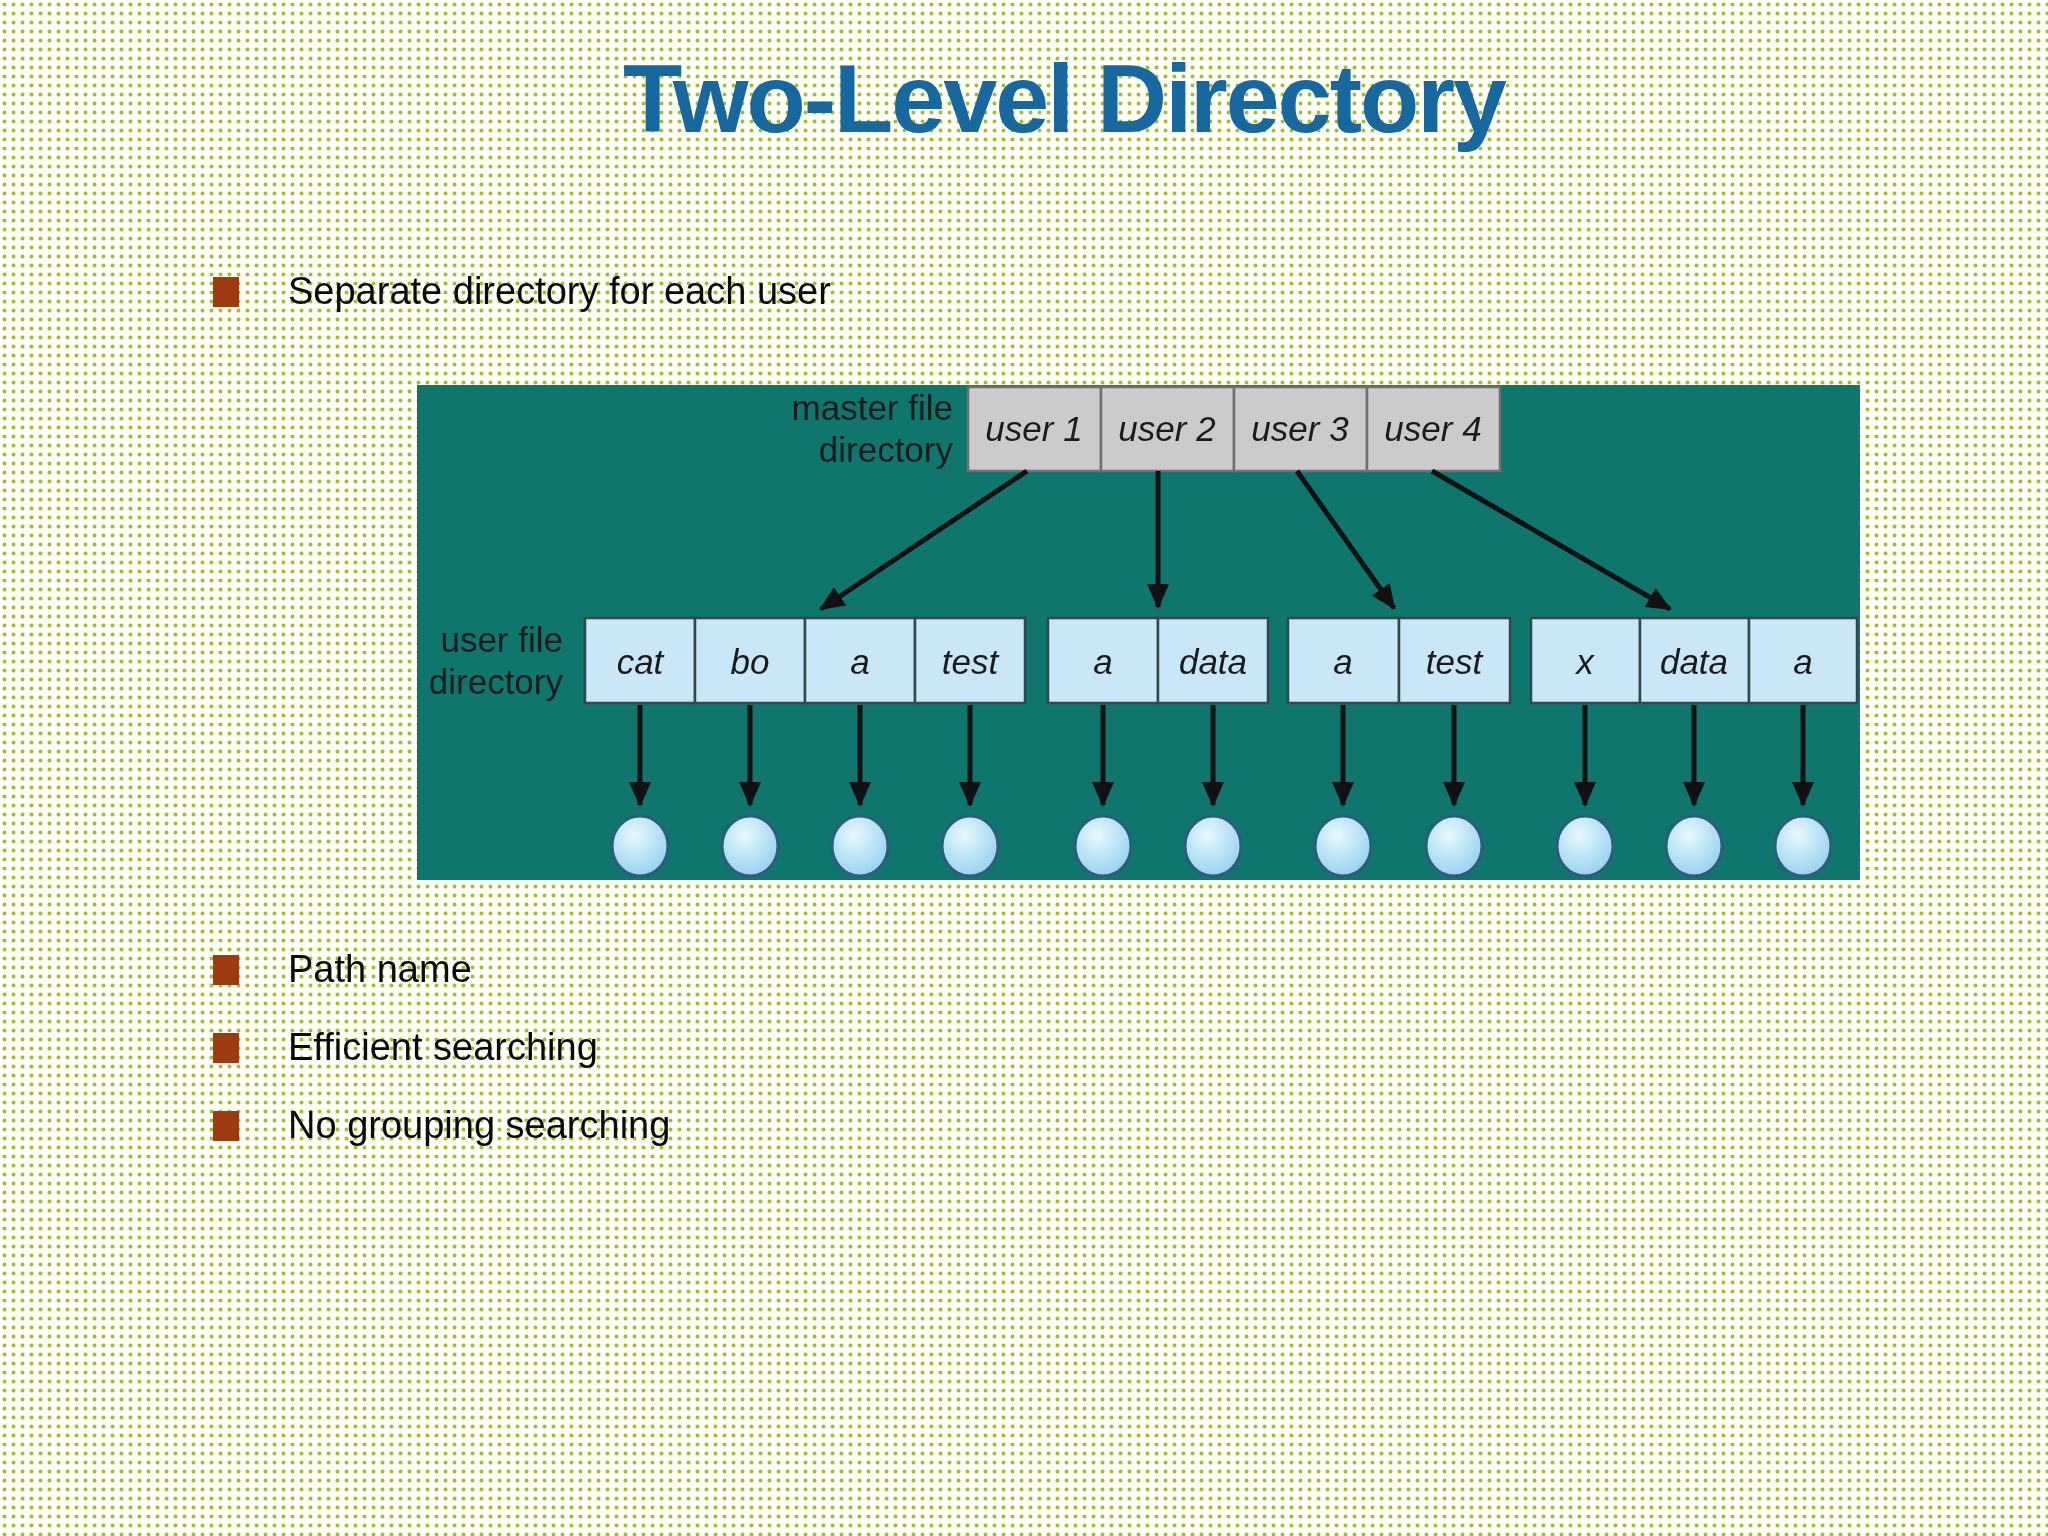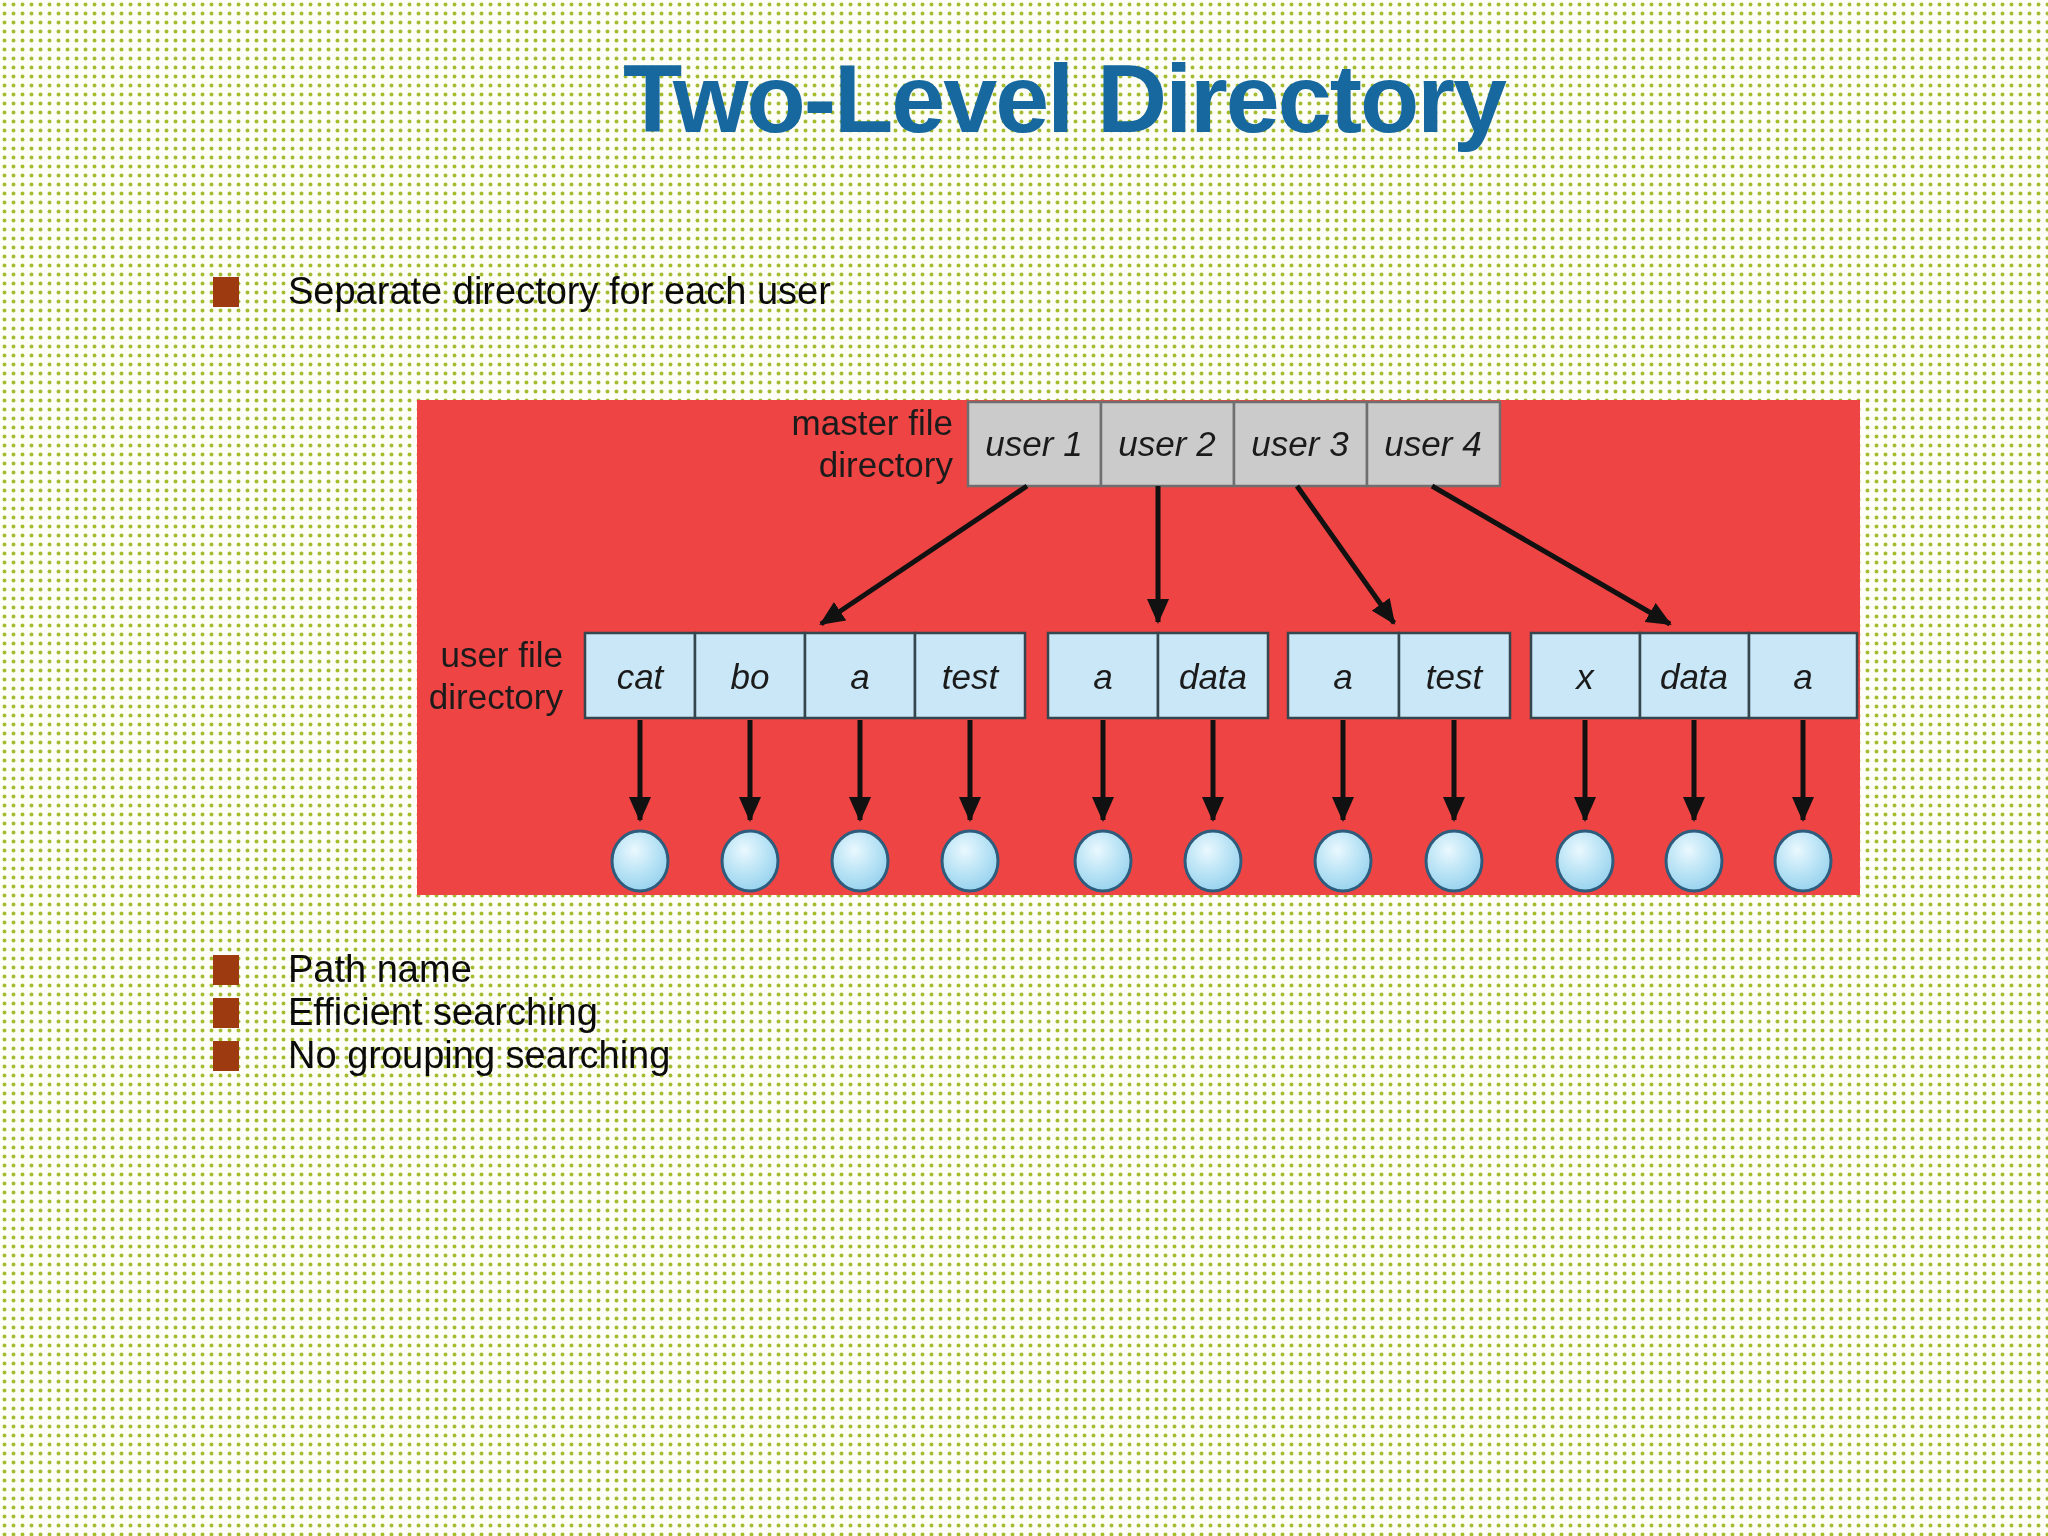--- a/index.html
+++ b/index.html
@@ -18,25 +18,25 @@
   .bullet-row{display:flex;align-items:center;}
   .bullet-sq{
     width:26px;height:30px;background:#9E3A10;flex:0 0 auto;
   }
   .bullet-text{
     margin-left:49px;font-size:38px;color:#0b0b0b;white-space:nowrap;
   }
   .bullets-top{position:absolute;left:213px;top:270px;}
   .bullets-bottom{
     position:absolute;left:213px;top:948px;
-    display:flex;flex-direction:column;
+    display:flex;flex-direction:column;gap:35px;
   }
   .diagram{
-    position:absolute;left:417px;top:400px;width:1443px;height:495px;
-    background:#ef4444;
+    position:absolute;left:417px;top:385px;width:1443px;height:495px;
+    background:#0f766e;
   }
   svg text{fill:#1b1b1b;}
   .cell-label{font-size:35px;font-style:italic;}
   .side-label{font-size:35px;}
   .mfd-rect{stroke:#6f6f6f;stroke-width:2.5;}
   .ufd-rect{stroke:#36464e;stroke-width:2.5;}
   .arrow{stroke:#111111;stroke-width:5;fill:none;}
   .file-circle{stroke:#2d5c7c;stroke-width:3;}
 </style>
 </head>

